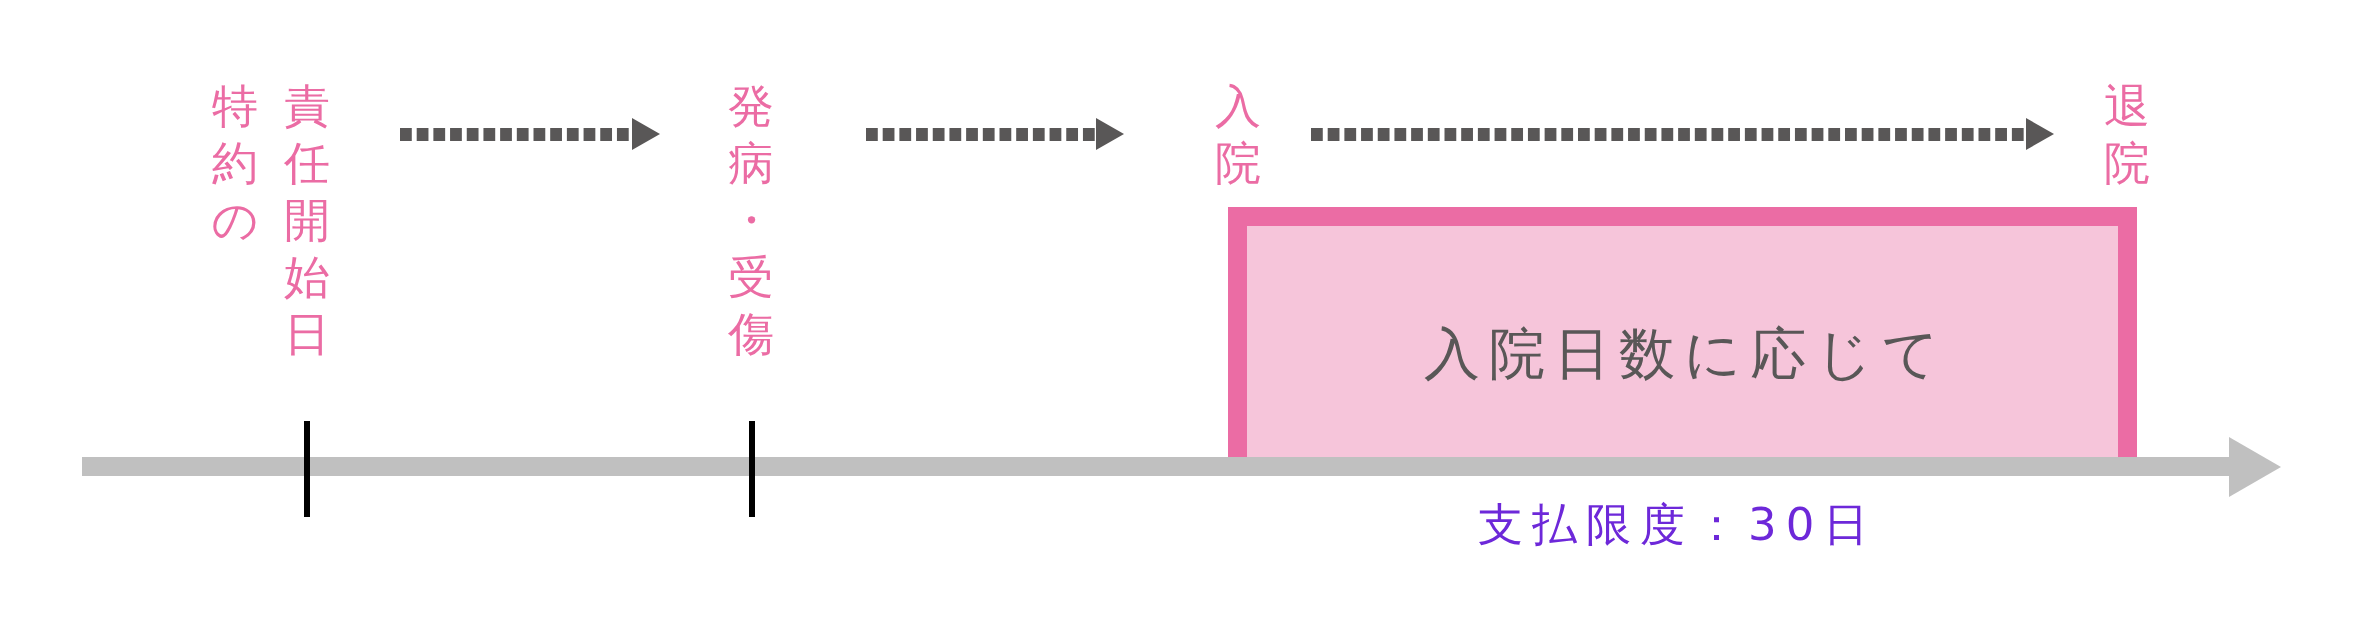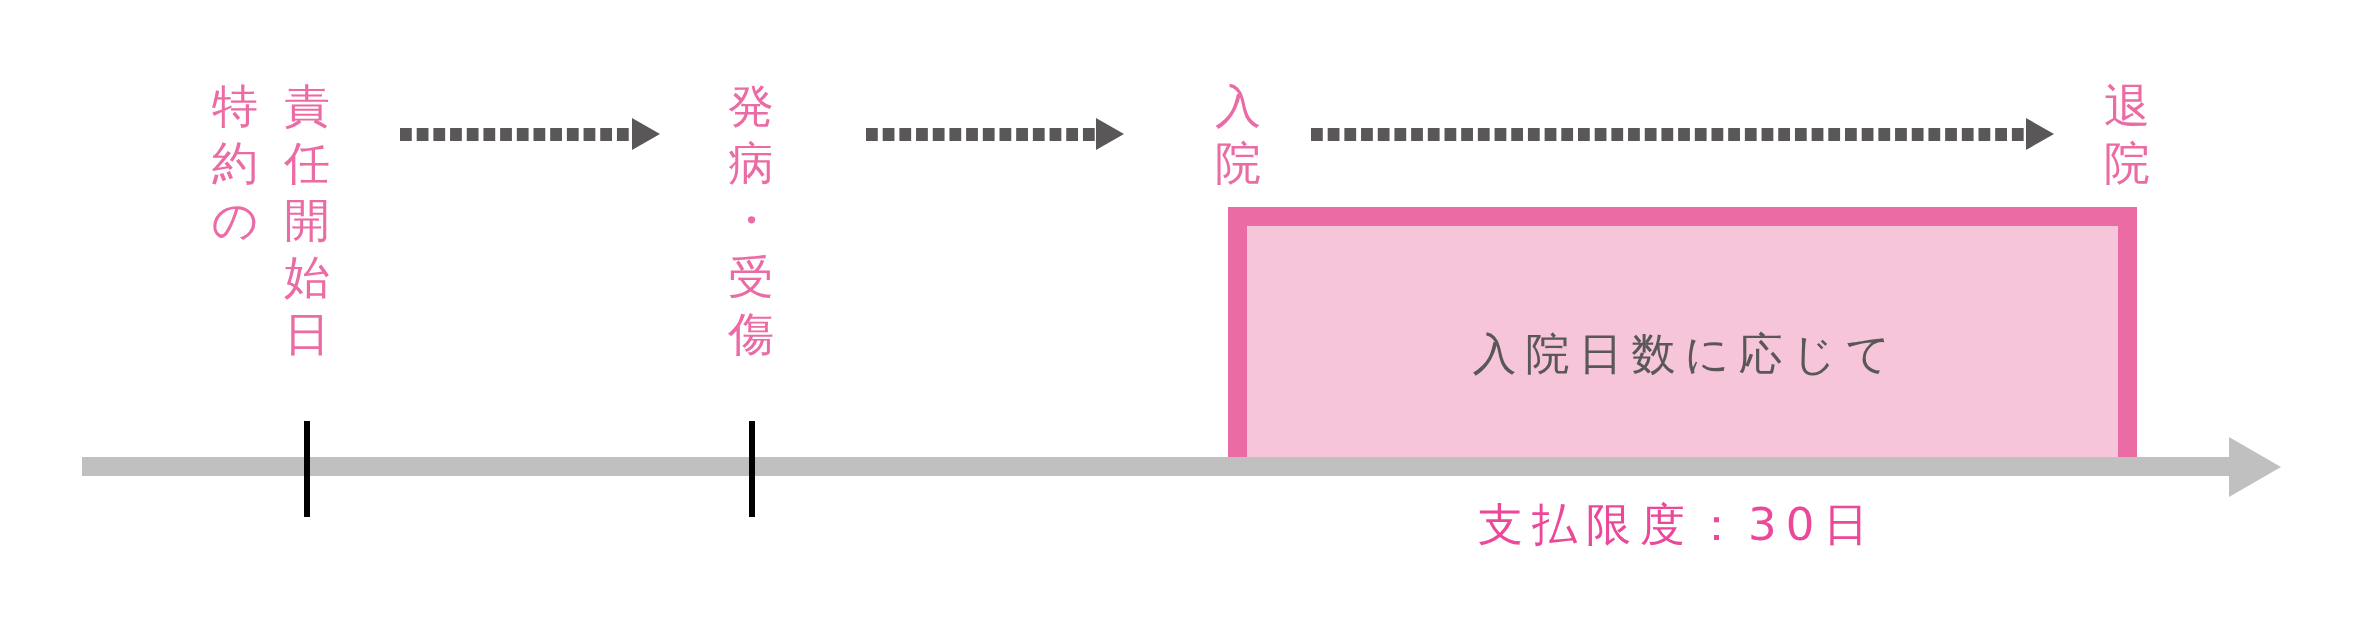--- a/index.html
+++ b/index.html
@@ -84,35 +84,35 @@
     border-left: 19px solid #EB6CA4;
     border-right: 19px solid #EB6CA4;
     border-bottom: none;
     background: #F6C5DA;
   }
   .box-text {
     position: absolute;
     left: 0; right: 0;
     top: 98px;
     text-align: center;
-    font-size: 44px;
+    font-size: 56px;
     line-height: 60px;
     letter-spacing: 9px;
     color: #595757;
     padding-left: 7px;
   }
   .limit-text {
     position: absolute;
     left: 1478px;
     top: 495px;
     width: 400px;
     font-size: 45px;
     line-height: 60px;
     letter-spacing: 9px;
-    color: #ec4899;
+    color: #6d28d9;
     white-space: nowrap;
   }
 </style>
 </head>
 <body>
 
 <div class="canvas">
 
   <div class="vcol" style="left:210px;">
     <span>特</span>

